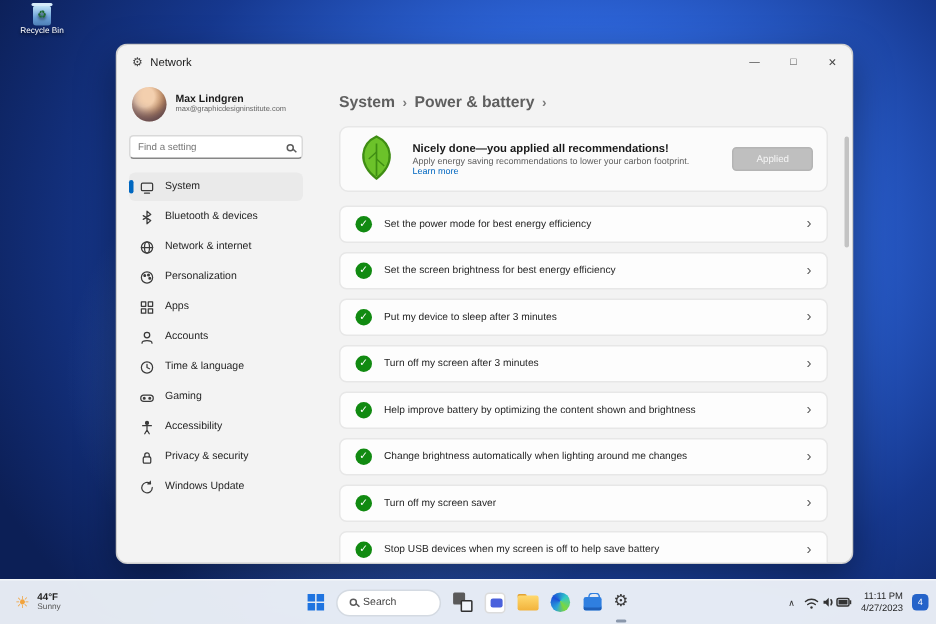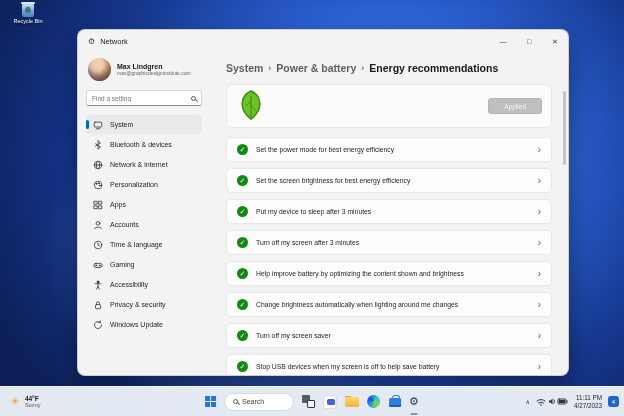--- a/index.html
+++ b/index.html
@@ -211,29 +211,33 @@
           <span>Windows Update</span>
         </div>
       </div>
 
       <div class="content">
         <div class="breadcrumb">
           <span class="crumb">System</span>
           <span class="bsep">›</span>
           <span class="crumb">Power &amp; battery</span>
           <span class="bsep">›</span>
-          <span class="crumb current">Energy recommendations</span>
         </div>
 
         <div class="banner">
           <svg class="leaf" viewBox="0 0 32 34">
             <path d="M16 1 C27 6, 30 20, 16 31 C2 20, 5 6, 16 1 Z" fill="#6cc22a" stroke="#3f8d13" stroke-width="1.6"></path>
             <path d="M16 6 L16 29" stroke="#3f8d13" stroke-width="1.2" fill="none"></path>
             <path d="M16 12 L10.5 17 M16 17 L21.5 22" stroke="#3f8d13" stroke-width="1" fill="none"></path>
           </svg>
+          <div>
+            <div class="btitle">Nicely done—you applied all recommendations!</div>
+            <div class="bsub">Apply energy saving recommendations to lower your carbon footprint.</div>
+            <div class="blink">Learn more</div>
+          </div>
           <button class="applied" disabled="">Applied</button>
         </div>
 
         <div class="card">
           <span class="check">✓</span>
           <span class="clabel">Set the power mode for best energy efficiency</span>
           <span class="chev">›</span>
         </div>
         <div class="card">
           <span class="check">✓</span>

